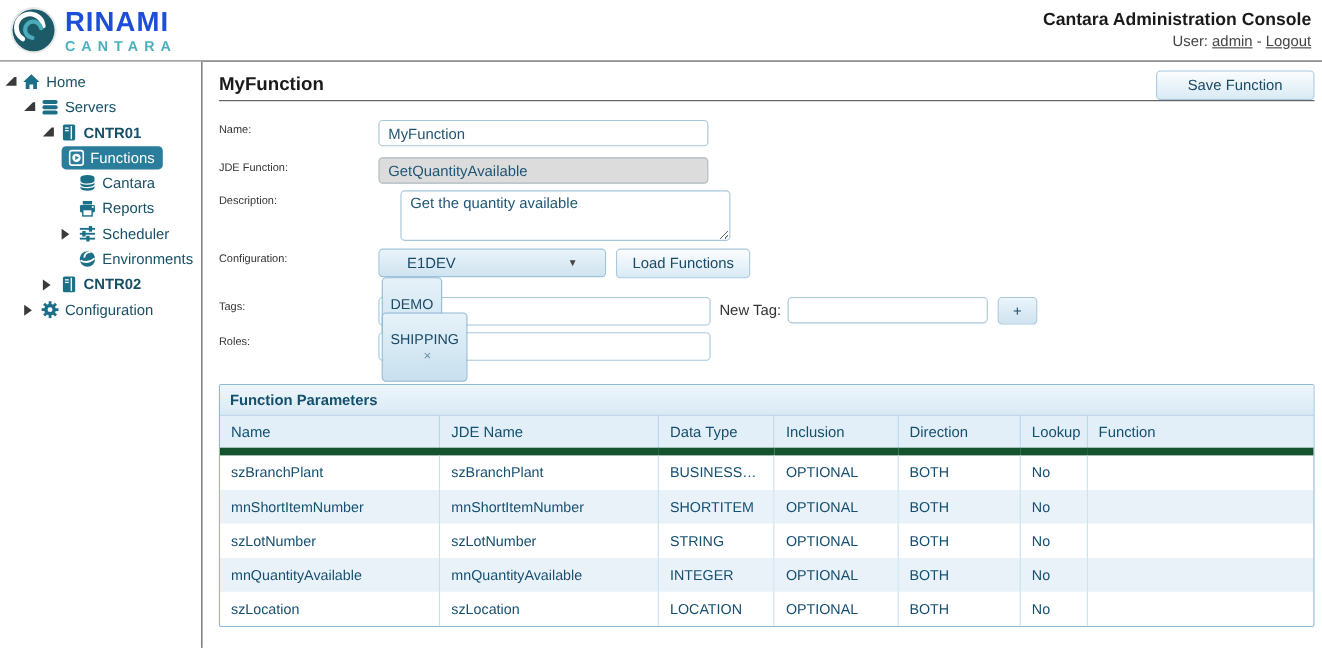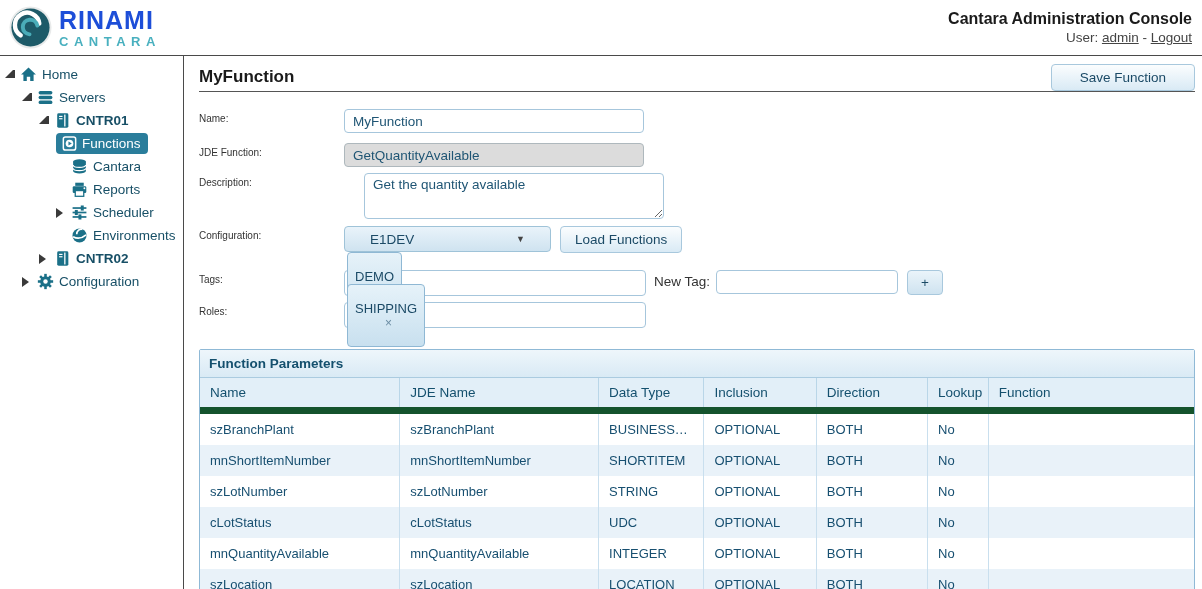--- a/index.html
+++ b/index.html
@@ -431,29 +431,20 @@
               <tr>
                 <td>szLotNumber</td>
                 <td>szLotNumber</td>
                 <td>STRING</td>
                 <td>OPTIONAL</td>
                 <td>BOTH</td>
                 <td>No</td>
                 <td></td>
               </tr>
               <tr>
-                <td>cLotStatus</td>
-                <td>cLotStatus</td>
-                <td>UDC</td>
-                <td>OPTIONAL</td>
-                <td>BOTH</td>
-                <td>No</td>
-                <td></td>
-              </tr>
-              <tr>
                 <td>mnQuantityAvailable</td>
                 <td>mnQuantityAvailable</td>
                 <td>INTEGER</td>
                 <td>OPTIONAL</td>
                 <td>BOTH</td>
                 <td>No</td>
                 <td></td>
               </tr>
               <tr>
                 <td>szLocation</td>

